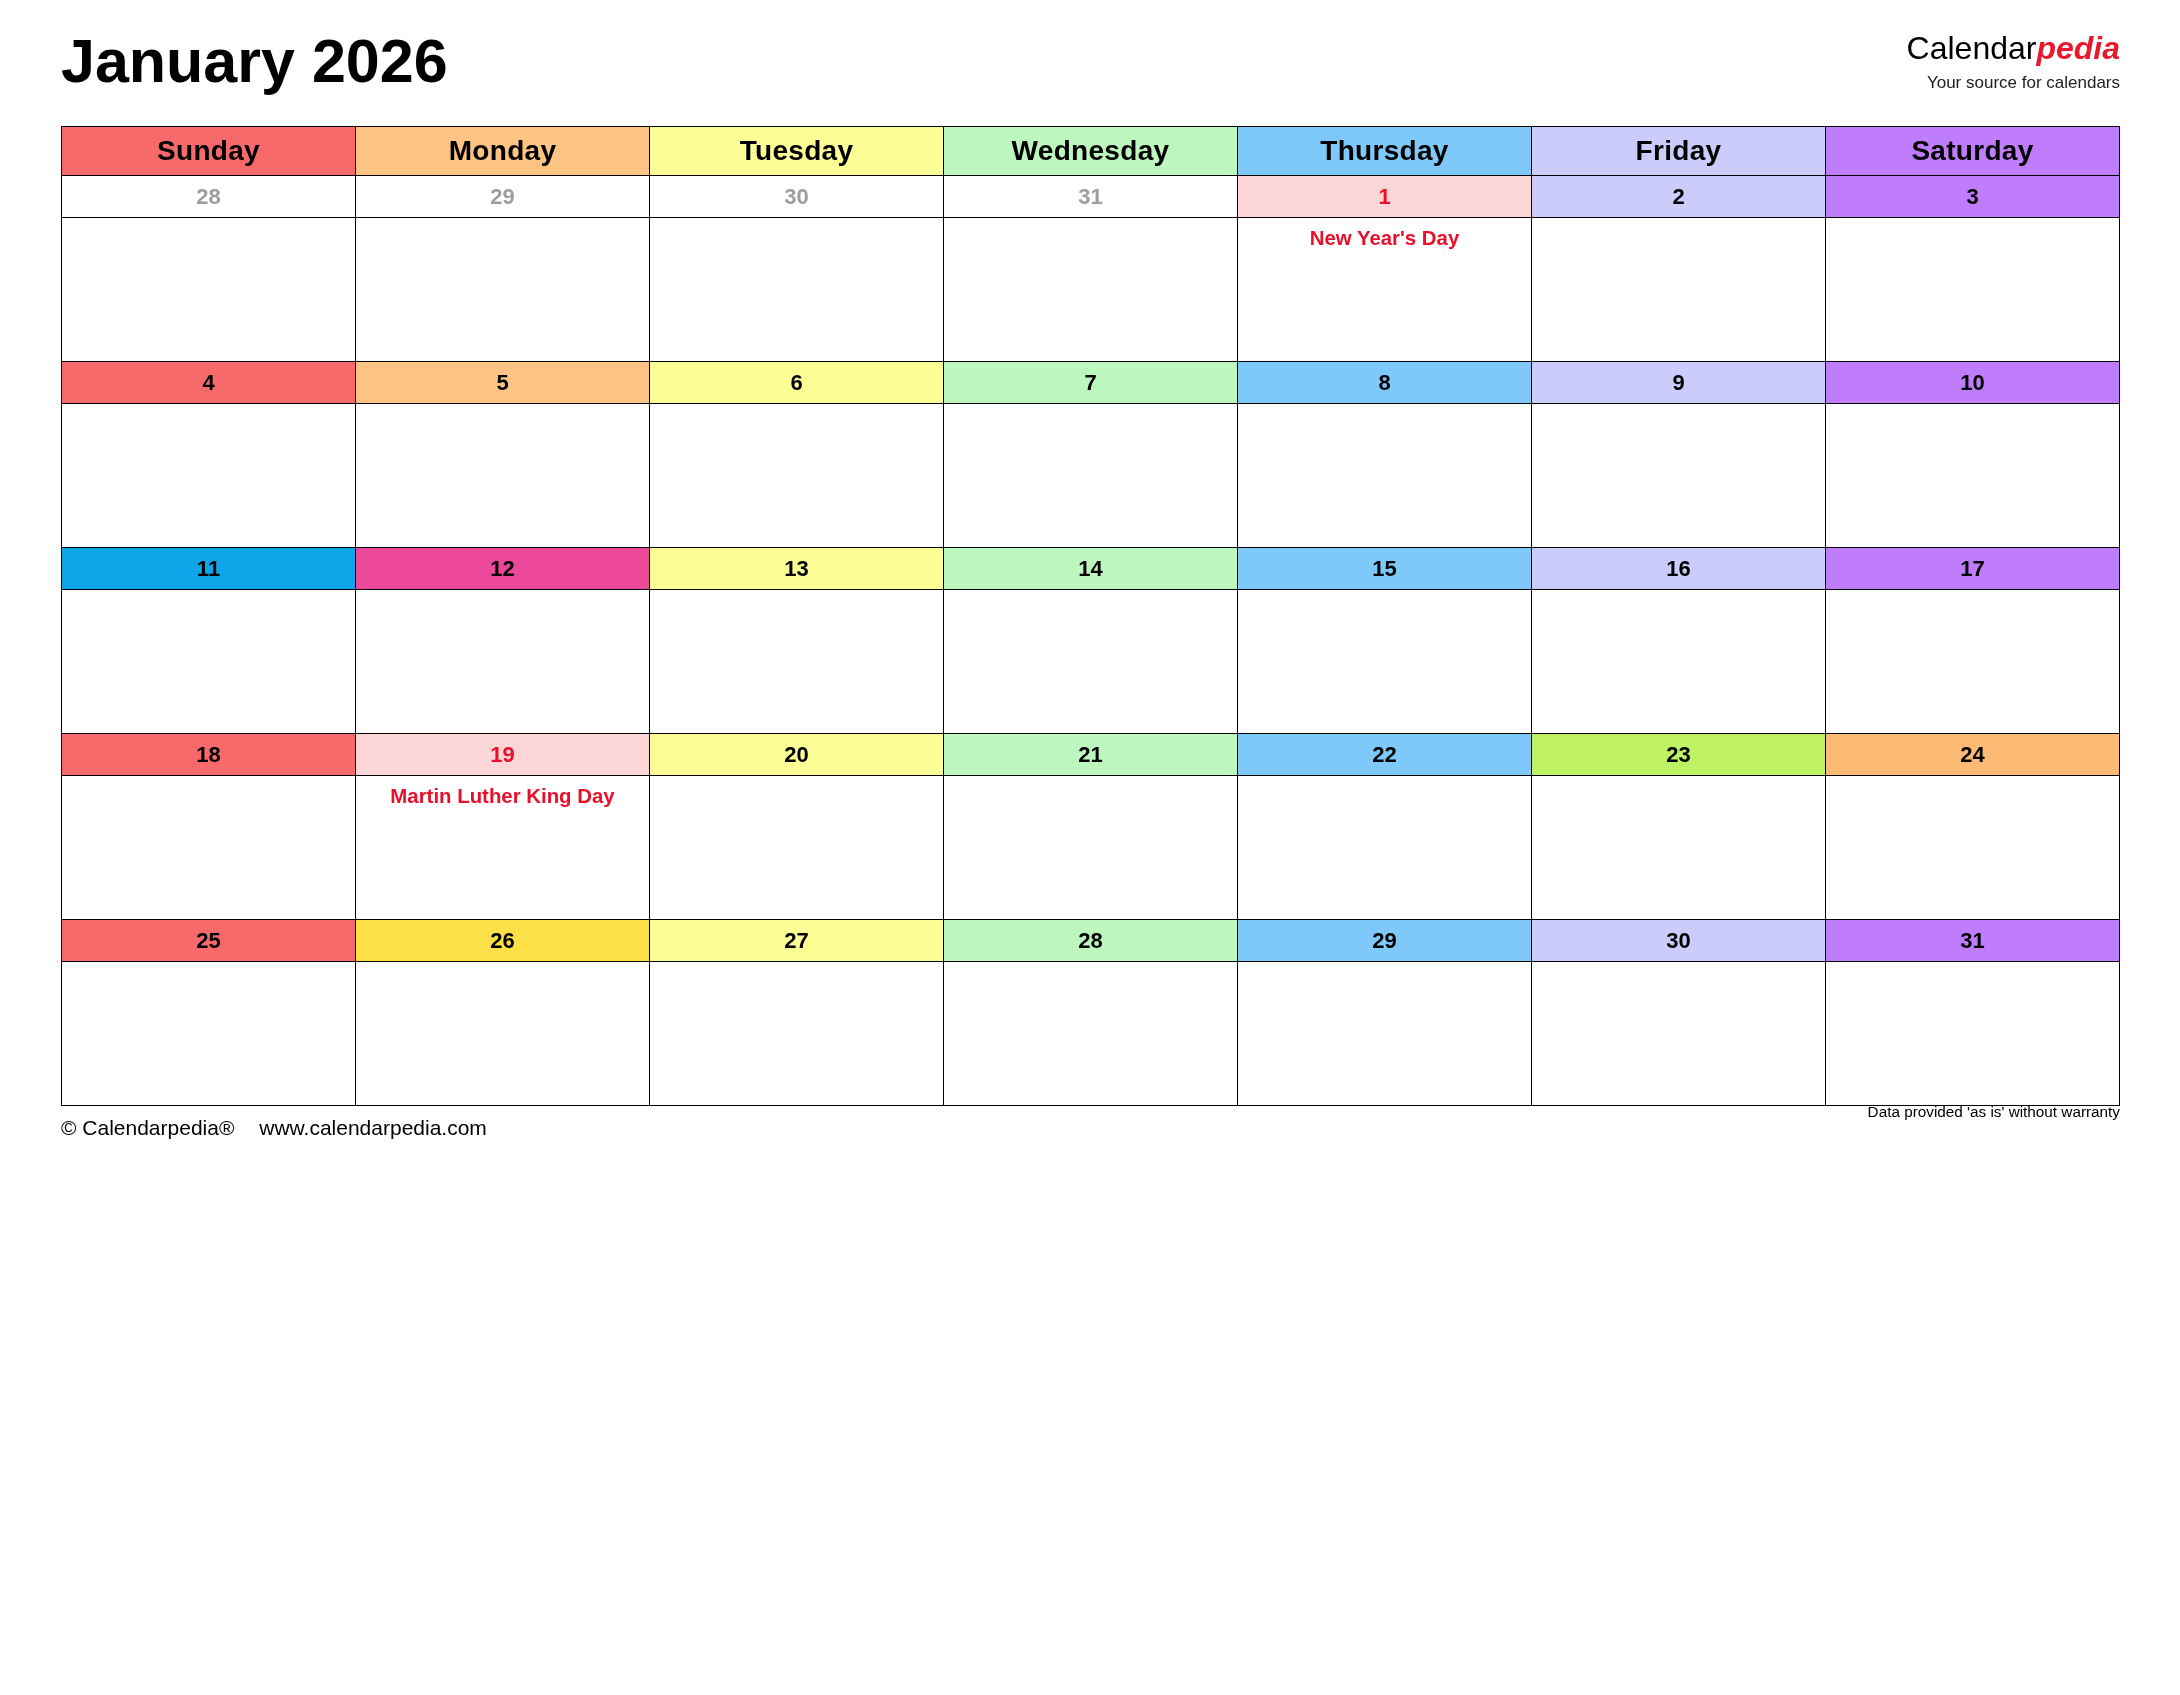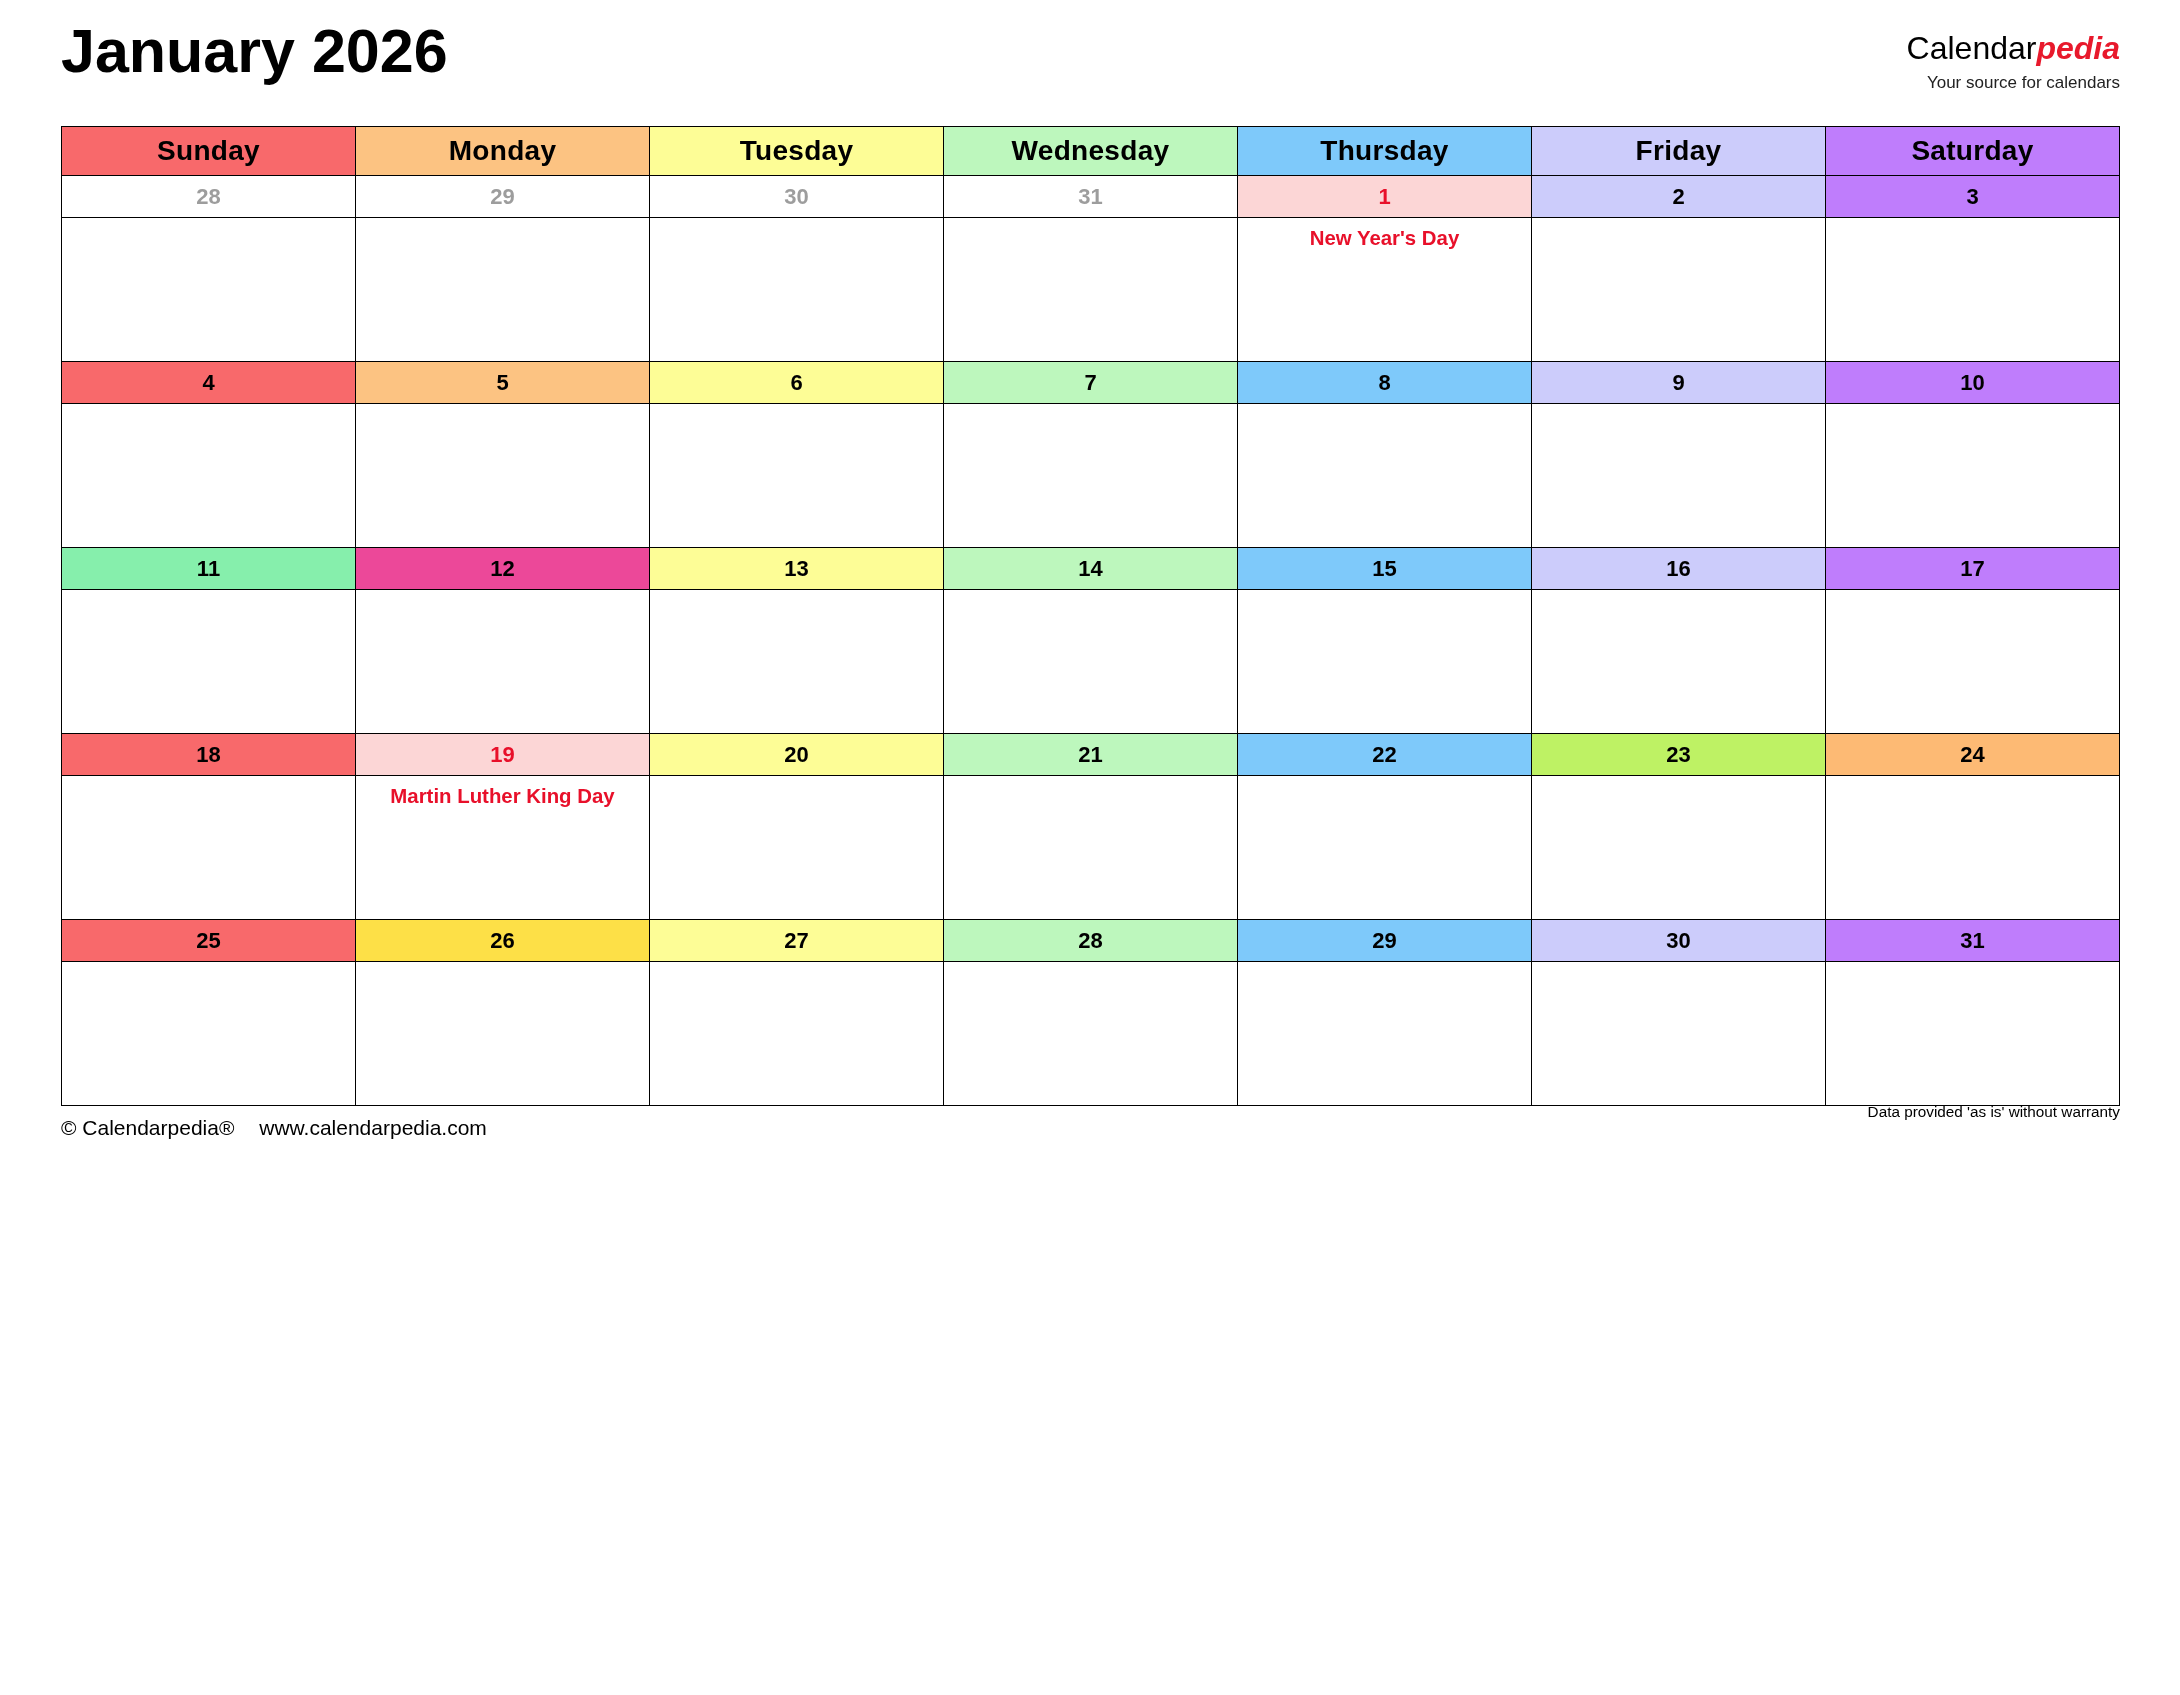--- a/index.html
+++ b/index.html
@@ -22,21 +22,21 @@
   }
 
   
   .header {
     position: relative;
     height: 126px;
   }
   .title {
     position: absolute;
     left: 0;
-    top: 16px;
+    top: 26px;
     font-size: 61px;
     font-weight: bold;
     color: #000000;
     letter-spacing: 0px;
     white-space: nowrap;
   }
   .title .year {
     font-weight: bold;
   }
   .brand {
@@ -218,21 +218,21 @@
         <tr>
           <td class="bodycell"></td>
           <td class="bodycell"></td>
           <td class="bodycell"></td>
           <td class="bodycell"></td>
           <td class="bodycell"></td>
           <td class="bodycell"></td>
           <td class="bodycell"></td>
         </tr>
         <tr>
-          <td class="datecell" style="background: #86efac;">11</td>
+          <td class="datecell" style="background: #0ea5e9;">11</td>
           <td class="datecell" style="background: #ec4899;">12</td>
           <td class="datecell" style="background: rgb(253, 253, 150);">13</td>
           <td class="datecell" style="background: rgb(189, 247, 189);">14</td>
           <td class="datecell" style="background: rgb(126, 201, 250);">15</td>
           <td class="datecell" style="background: rgb(204, 204, 251);">16</td>
           <td class="datecell" style="background: rgb(191, 125, 252);">17</td>
         </tr>
         <tr>
           <td class="bodycell"></td>
           <td class="bodycell"></td>

